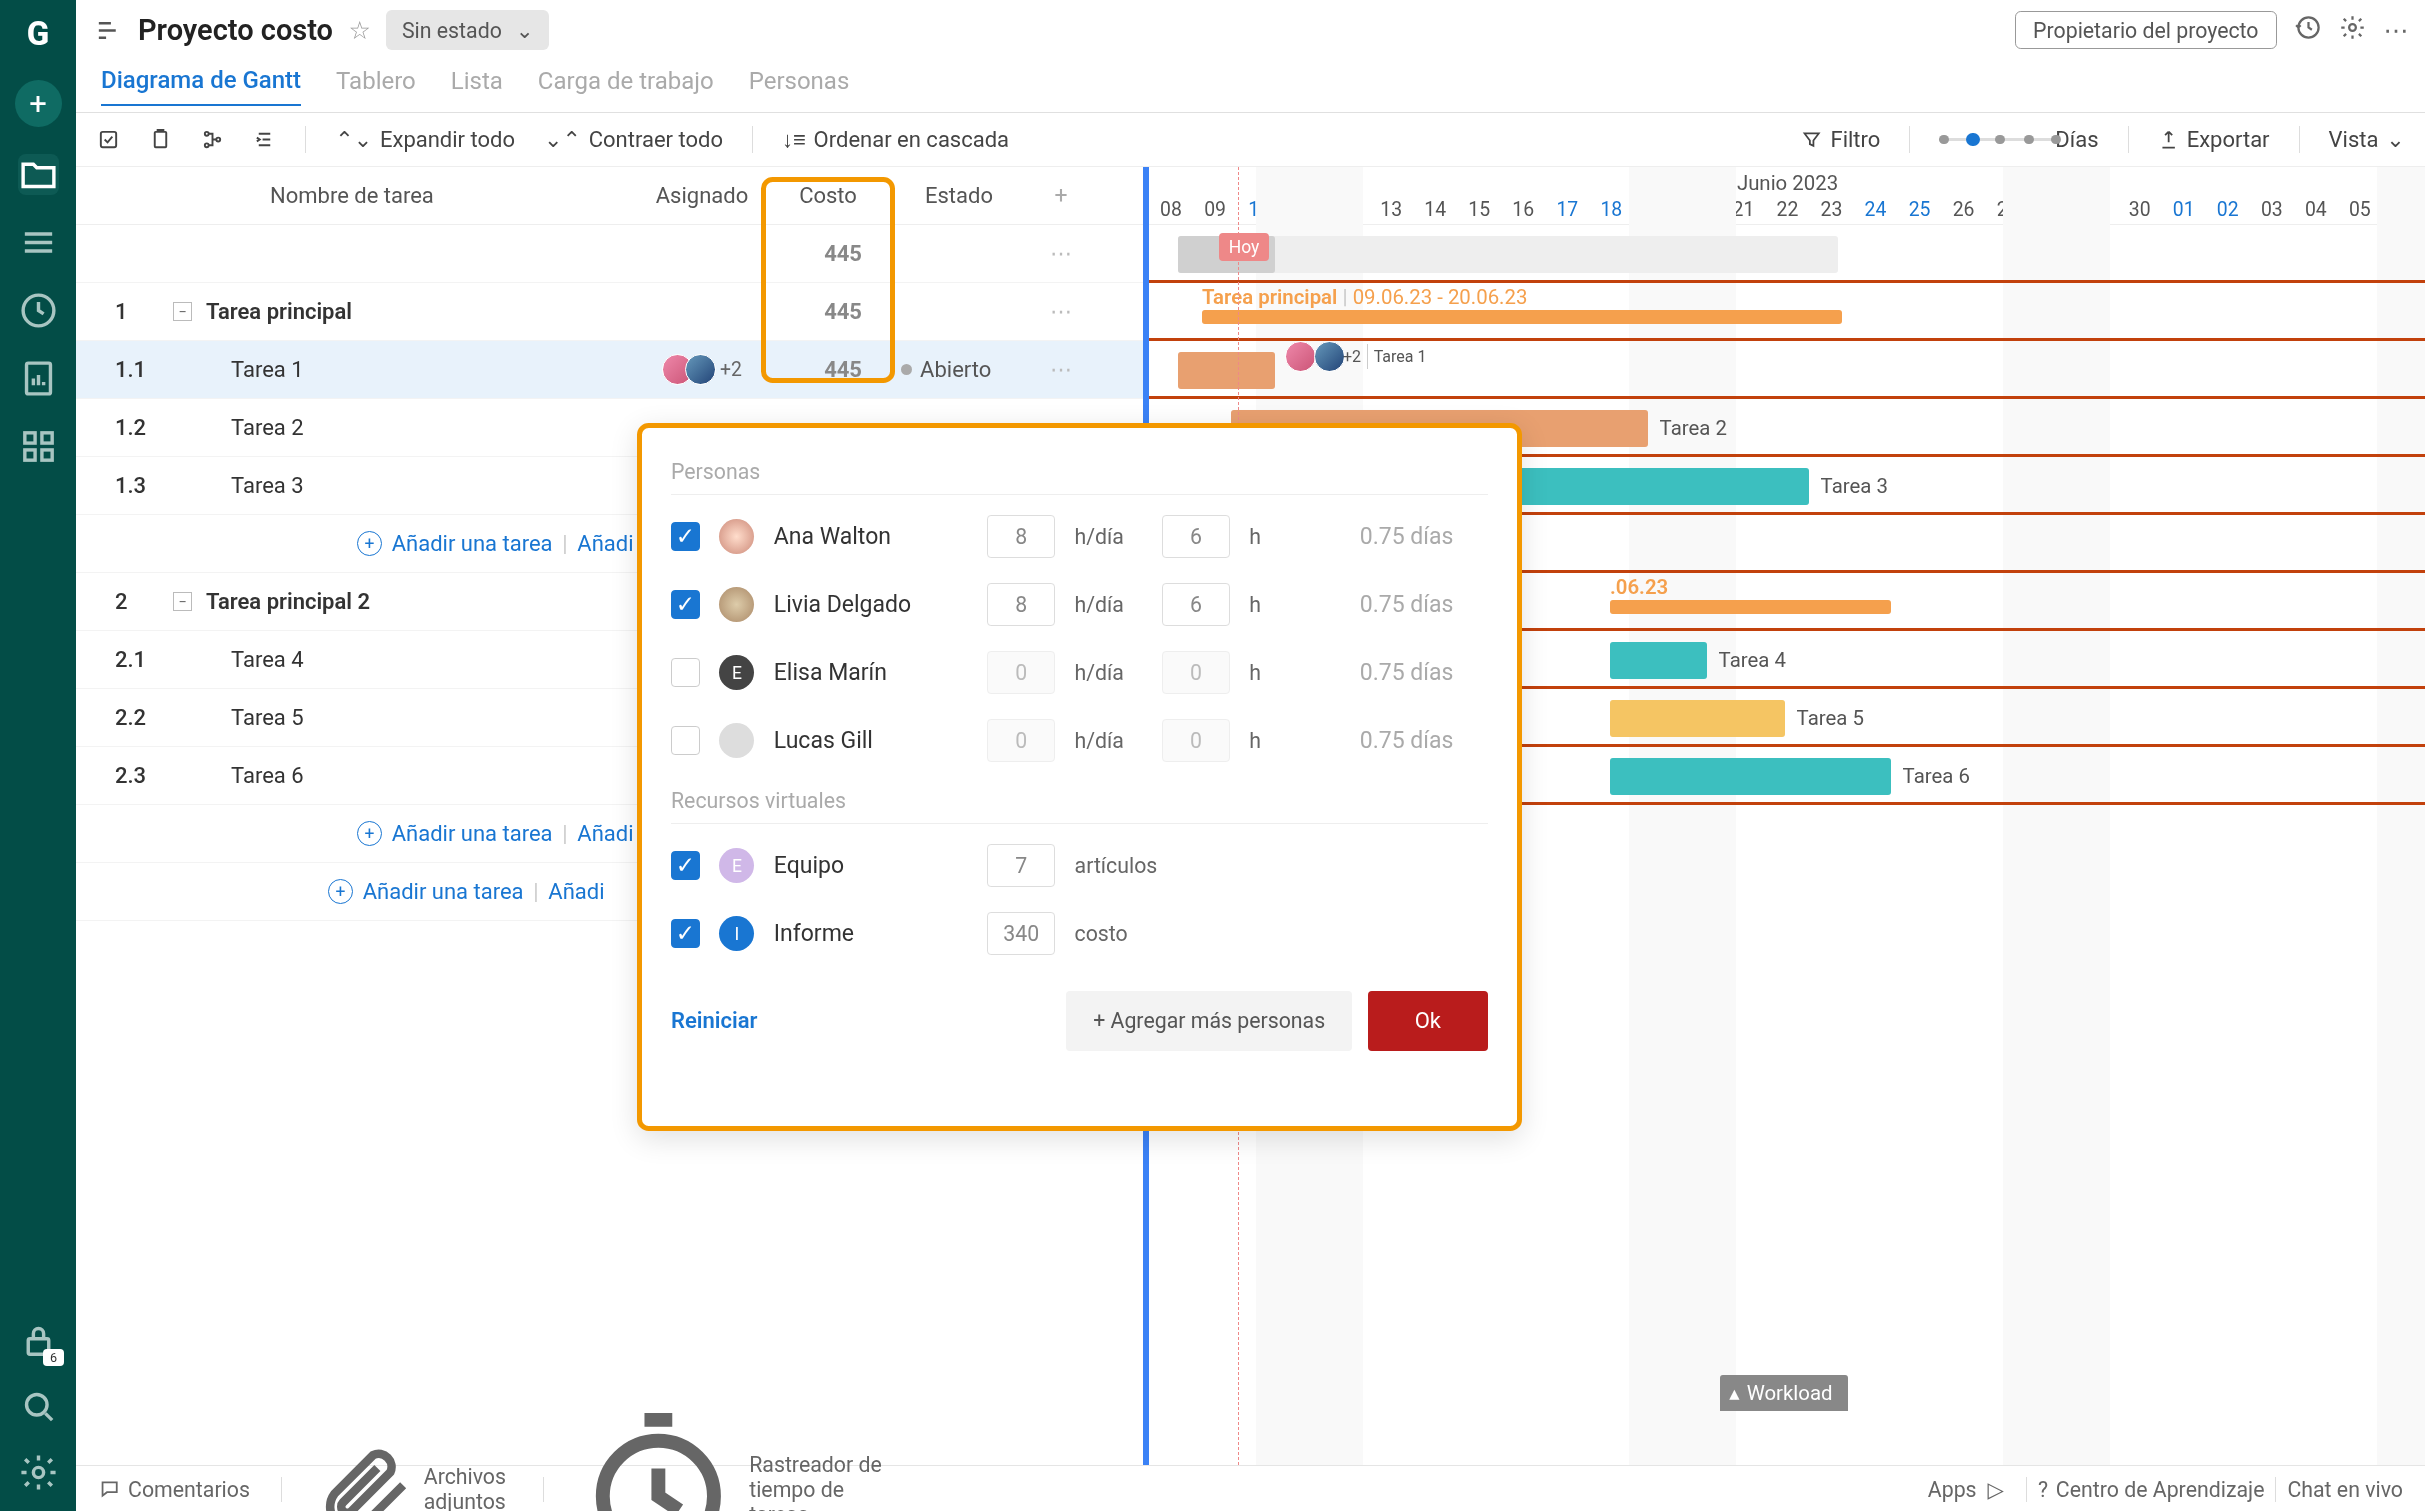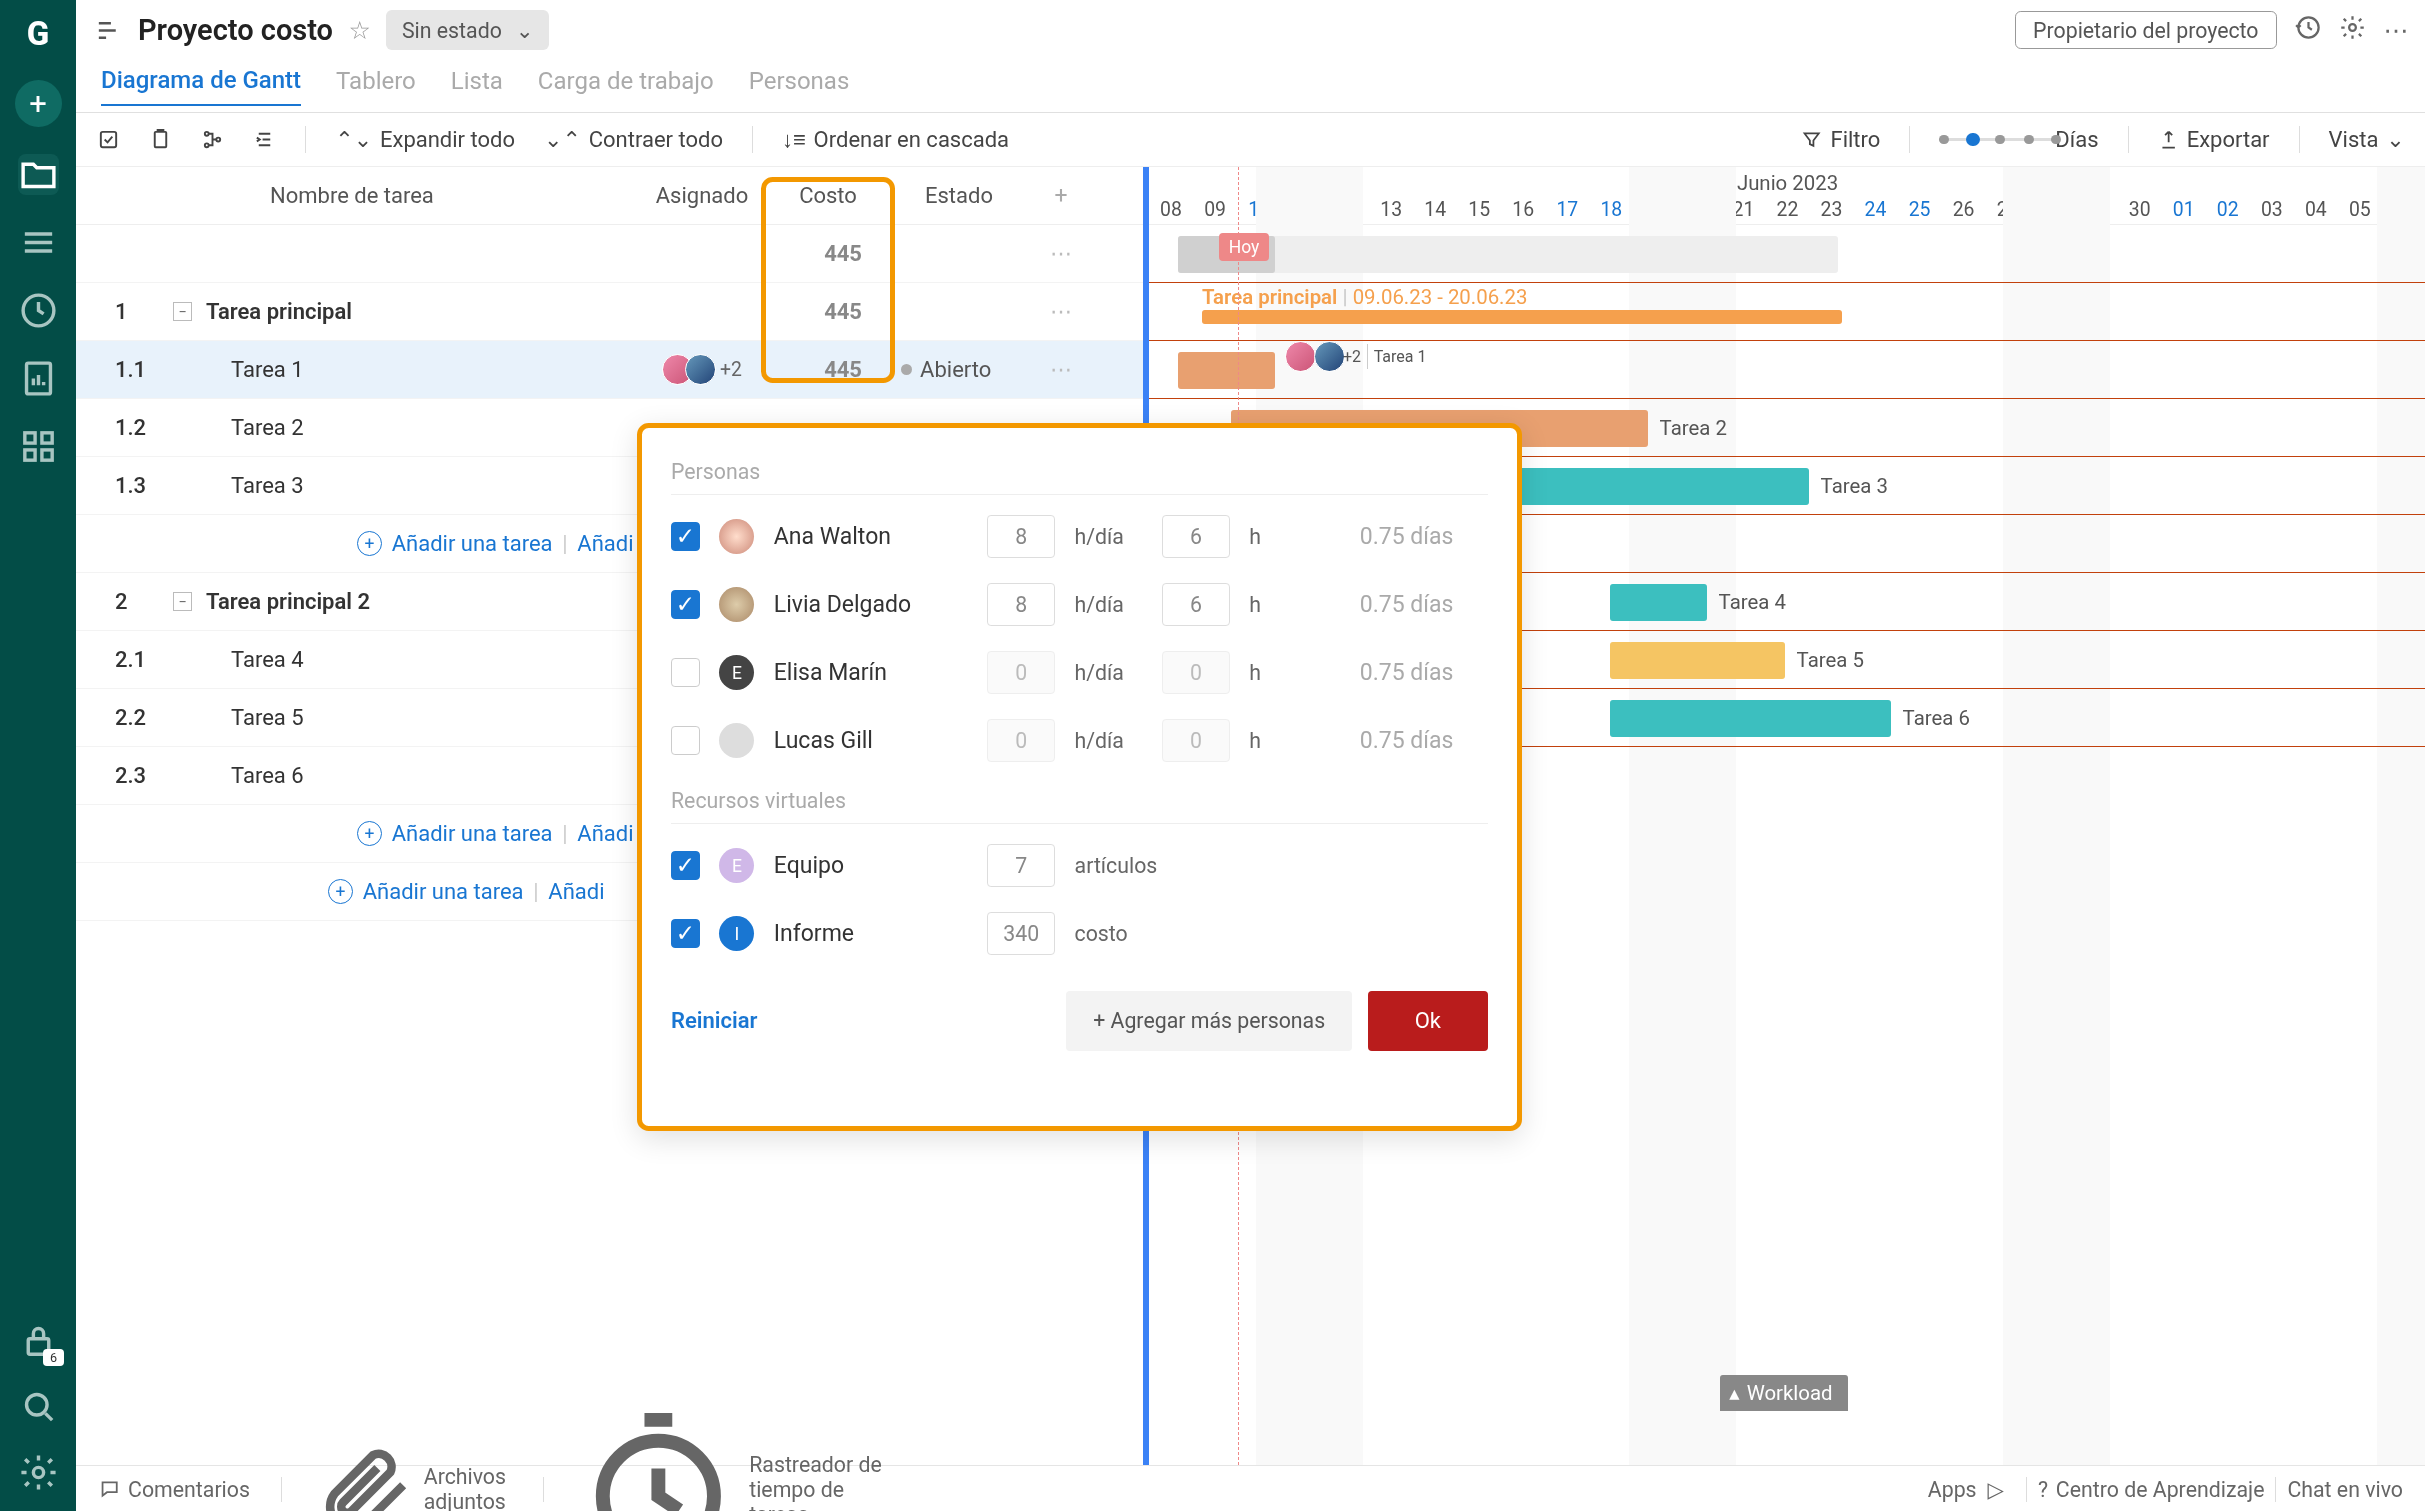--- a/index.html
+++ b/index.html
@@ -69,21 +69,21 @@
 .add-row-2 { padding-left: 252px; }
 .plus-circle { width: 25px; height: 25px; border: 1.9px solid #1976d2; border-radius: 50%; display: flex; align-items: center; justify-content: center; font-size: 17.5px; }
 
 .gantt-right { flex: 1; position: relative; overflow: hidden; }
 .timeline-header { height: 58px; display: flex; flex-direction: column; border-bottom: 1px solid #eee; }
 .month-label { height: 27px; text-align: center; font-size: 20.4px; color: #555; padding-top: 3.9px; }
 .days { flex: 1; display: flex; }
 .day { width: 53px; text-align: center; font-size: 19.4px; color: #555; display: flex; align-items: center; justify-content: center; }
 .day.weekend { color: #1976d2; }
 .gantt-rows { position: absolute; top: 58px; left: 0; right: 0; }
-.gantt-row { height: 58px; position: relative; border-bottom: 1px solid #c2410c; }
+.gantt-row { height: 58px; position: relative; border-bottom: 3px solid #c2410c; }
 .today-line { position: absolute; left: 89px; top: 0; bottom: 0; width: 1.9px; border-left: 1.9px dashed #e88; z-index: 2; }
 .today-pill { position: absolute; left: 70px; top: 7.8px; background: #e88; color: #fff; padding: 3.9px 9.7px; font-size: 17.5px; border-radius: 3.9px; z-index: 3; }
 .bar { position: absolute; height: 37px; top: 10.7px; border-radius: 2.9px; display: flex; align-items: center; font-size: 20.4px; }
 .bar-summary { background: #eee; }
 .bar-summary-sel { background: #ccc; }
 .bar-main { background: #f5a04d; height: 13.6px; top: 27px; }
 .bar-label { position: absolute; left: 0; top: 1.9px; font-size: 20.4px; color: #f5a04d; font-weight: 600; }
 .bar-blue { background: #e8a070; }
 .bar-cyan { background: #3cbfbf; }
 .bar-yellow { background: #f5c563; }
@@ -480,20 +480,24 @@
               <span class="bar-lbl">Tarea 2</span>
             </div>
         </div>
         <div class="gantt-row">
           <div class="bar bar-cyan" style="left:349px;width:311px">
               <span class="bar-lbl">Tarea 3</span>
             </div>
         </div>
         <div class="gantt-row"></div>
         <div class="gantt-row">
+          <div class="bar-label" style="left:461px"><span>.06.23</span></div>
+          <div class="bar bar-main" style="left:461px;width:281px"></div>
+        </div>
+        <div class="gantt-row">
           <div class="bar bar-cyan" style="left:461px;width:97px">
               <span class="bar-lbl">Tarea 4</span>
             </div>
         </div>
         <div class="gantt-row">
           <div class="bar bar-yellow" style="left:461px;width:175px">
               <span class="bar-lbl">Tarea 5</span>
             </div>
         </div>
         <div class="gantt-row">

